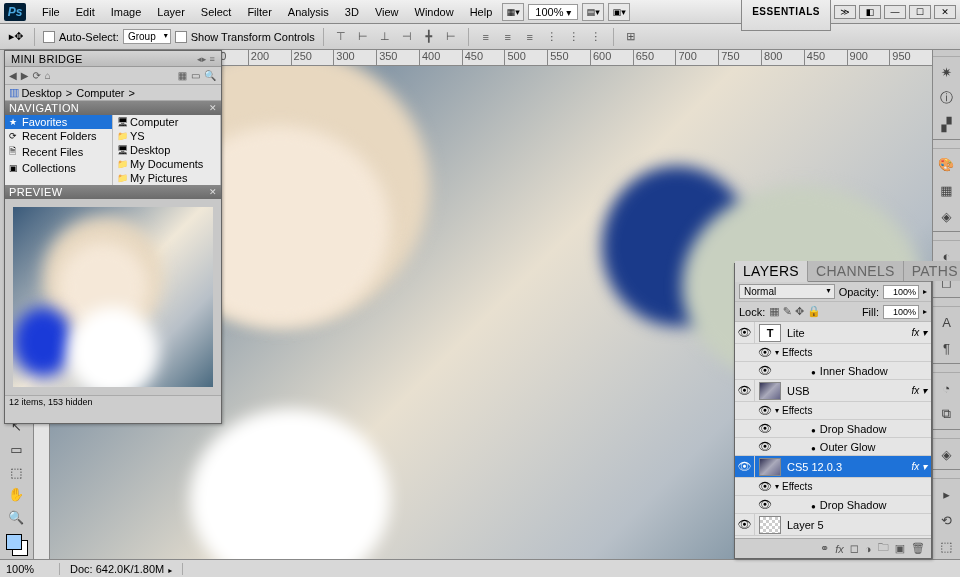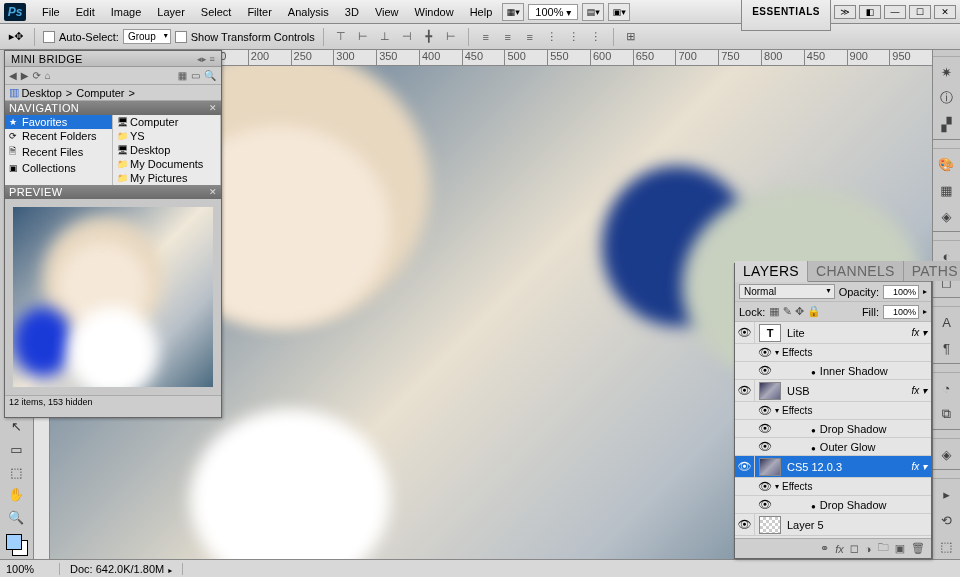--- a/index.html
+++ b/index.html
@@ -54,21 +54,21 @@
 .mb-breadcrumb { height: 16px; display: flex; align-items: center; padding: 0 4px; font-size: 9px; background:#d0d0d0; border-bottom:1px solid #aaa;}
 .mb-crumb { padding: 0 2px; }
 .mb-section-hdr { height: 14px; background: linear-gradient(#888,#6b6b6b); color: #fff; font-size: 8px; padding: 1px 4px; letter-spacing: 0.4px; display:flex; align-items:center; justify-content:space-between;}
 .mb-nav { display: flex; height: 70px; }
 .mb-nav-col { width: 50%; background: #eaeaea; overflow: auto; border-right: 1px solid #bbb; }
 .mb-nav-item { padding: 1px 4px; font-size: 9px; display: flex; align-items: center; gap: 3px; }
 .mb-nav-item.selected { background: #1e72d8; color: #fff; }
 .mb-nav-item .ico { width: 10px; font-size: 9px; }
 .mb-preview { height: 196px; background:#c8c8c8; display:flex; align-items:center; justify-content:center;}
 .mb-preview-img { width: 200px; height: 180px; background: linear-gradient(135deg,#3a5a7a,#8a9aa8 25%,#f0e8d8 50%,#b8c0c8 75%,#4a6a80); position:relative; overflow:hidden;}
-.mb-status { height: 22px; font-size: 9px; padding: 1px 4px; background:#cdcdcd; border-top:1px solid #aaa;}
+.mb-status { height: 28px; font-size: 9px; padding: 1px 4px; background:#cdcdcd; border-top:1px solid #aaa;}
 
 
 .layers-panel { position: absolute; right: 28px; bottom: 18px; width: 198px; height: 296px; background: #d6d6d6; border: 1px solid #666; box-shadow: 1px 1px 3px rgba(0,0,0,0.3); z-index: 9; }
 .lp-tabs { height: 18px; display: flex; background: #bcbcbc; border-bottom: 1px solid #888; align-items:flex-end;}
 .lp-tab { padding: 2px 8px; font-size: 14px; border-right: 1px solid #999; letter-spacing:0.3px; background:#bcbcbc; color:#666;}
 .lp-tab.active { background: #d6d6d6; color:#000; border-bottom: 1px solid #d6d6d6; margin-bottom:-1px;}
 .lp-tab-spacer{flex:1;}
 .lp-tab-arrows{font-size:9px; padding:0 4px; color:#666;}
 .lp-row { height: 20px; display: flex; align-items: center; padding: 0 4px; gap: 4px; border-bottom: 1px solid #bbb; font-size: 10px; background:#d0d0d0;}
 .lp-blend { flex: 1; border: 1px solid #999; background: #e8e8e8; padding: 1px 4px; font-size: 10px; position:relative;}

